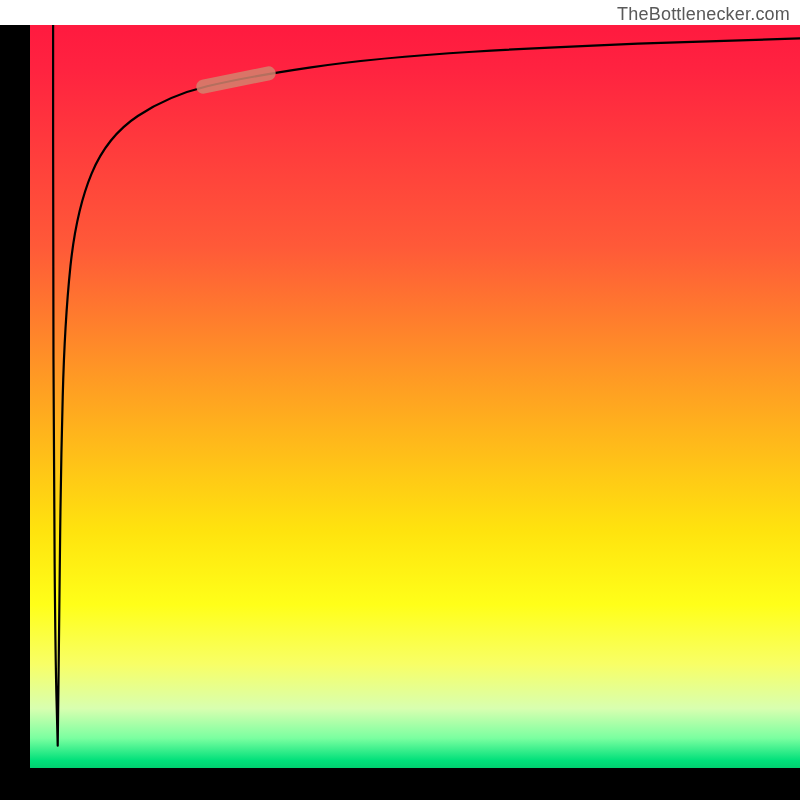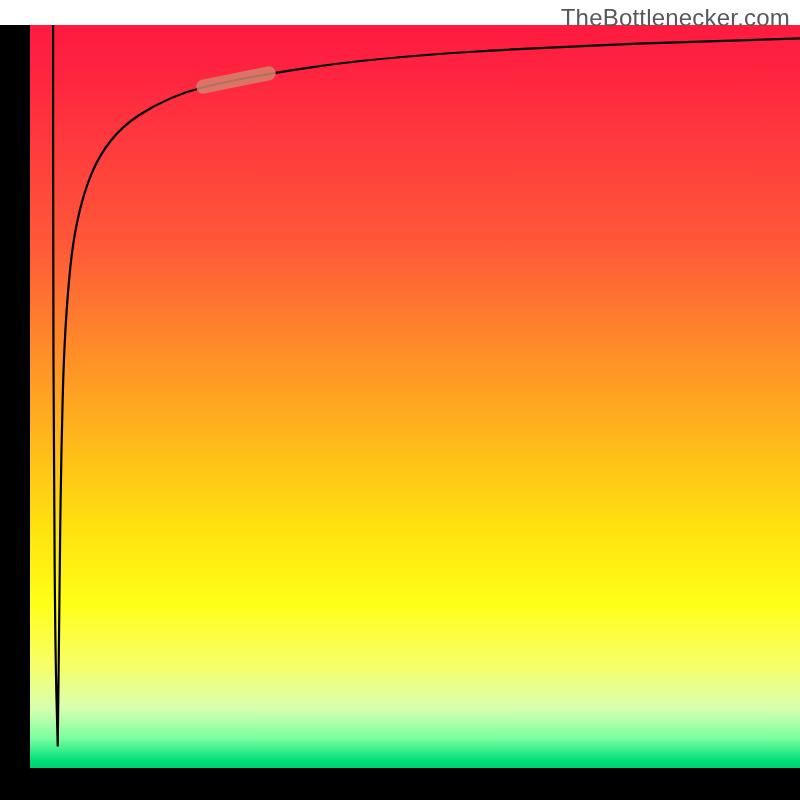--- a/index.html
+++ b/index.html
@@ -3,21 +3,21 @@
 <meta charset="utf-8">
 <style>
   * { margin: 0; padding: 0; box-sizing: border-box; }
   html, body { width: 800px; height: 800px; overflow: hidden; }
   body { position: relative; font-family: Arial, Helvetica, sans-serif; }
 
   .attribution {
     position: absolute;
     top: 4px;
     right: 10px;
-    font-size: 24px;
+    font-size: 18px;
     color: #595959;
     letter-spacing: 0.2px;
     z-index: 10;
   }
 
   .frame {
     position: absolute;
     left: 0;
     top: 25px;
     width: 800px;

